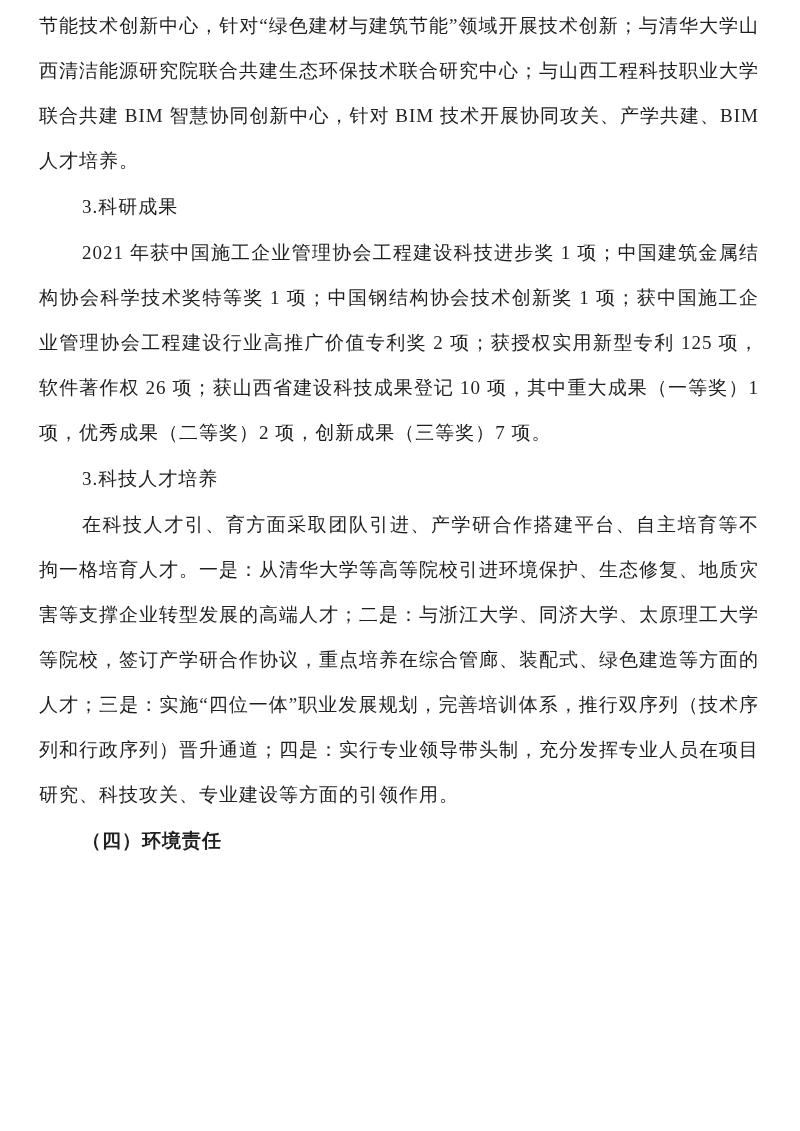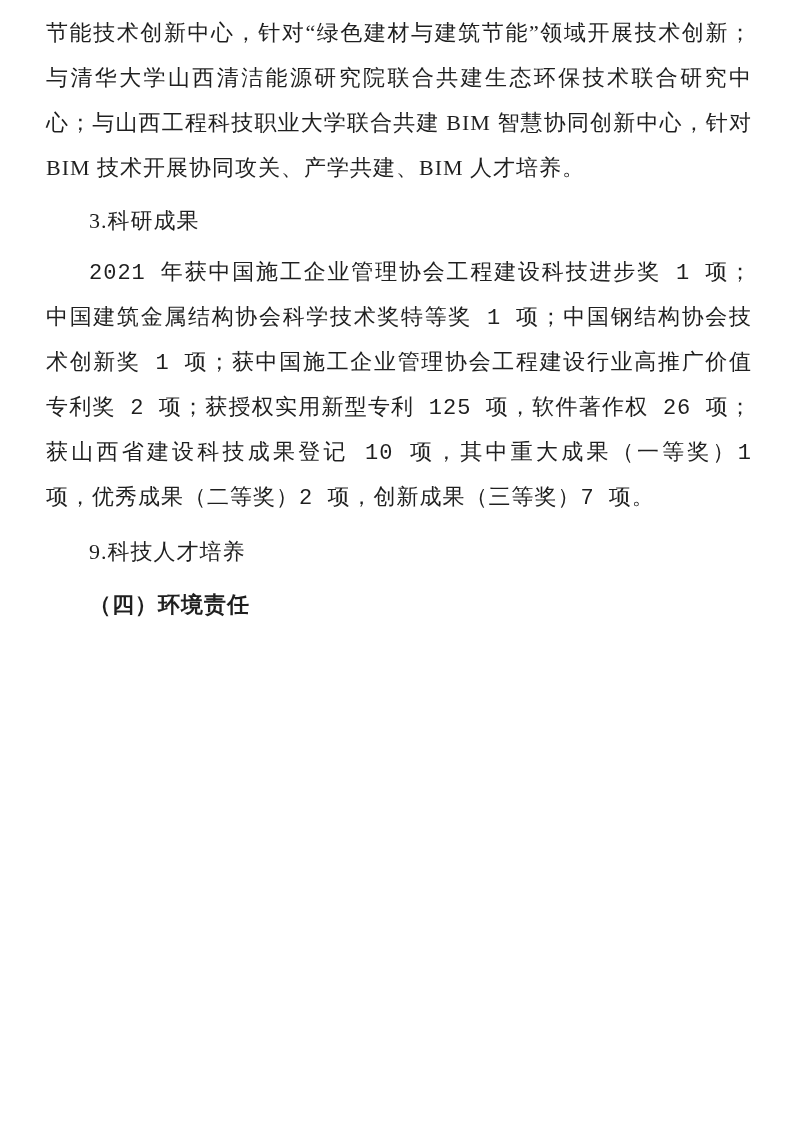--- a/index.html
+++ b/index.html
@@ -14,32 +14,31 @@
     height: 1131px;
     box-sizing: border-box;
     background: #ffffff;
     padding: 2px 40px 0 38px;
     overflow: hidden;
     font-family: "Liberation Serif", "DejaVu Serif", serif;
     color: #1f1f1f;
   }
   .doc-page p,
   .doc-page h2 {
-    margin: 8px;
-    font-size: 22px;
+    margin: 1px;
+    font-size: 19px;
     line-height: 45px;
     font-weight: normal;
     letter-spacing: 1px;
     text-align: justify;
     text-justify: inter-character;
     word-break: break-all;
   }
   .para-indent {
     text-indent: 43px;
-    font-family: Liberation Mono, monospace;
   }
   .doc-heading {
     text-indent: 43px;
     margin-top: 4px;
     margin-bottom: 26px;
   }
   .doc-heading.bold {
     font-weight: bold;
   }
 </style>
@@ -47,19 +46,20 @@
 <body>
 
 <div class="doc-page">
 
   <p class="doc-para">节能技术创新中心，针对“绿色建材与建筑节能”领域开展技术创新；与清华大学山西清洁能源研究院联合共建生态环保技术联合研究中心；与山西工程科技职业大学联合共建 BIM 智慧协同创新中心，针对 BIM 技术开展协同攻关、产学共建、BIM 人才培养。</p>
 
   <h2 class="doc-heading">3.科研成果</h2>
 
   <p class="doc-para para-indent">2021 年获中国施工企业管理协会工程建设科技进步奖 1 项；中国建筑金属结构协会科学技术奖特等奖 1 项；中国钢结构协会技术创新奖 1 项；获中国施工企业管理协会工程建设行业高推广价值专利奖 2 项；获授权实用新型专利 125 项，软件著作权 26 项；获山西省建设科技成果登记 10 项，其中重大成果（一等奖）1 项，优秀成果（二等奖）2 项，创新成果（三等奖）7 项。</p>
 
-  <h2 class="doc-heading">9.科技人才培养</h2>
+  <h2 class="doc-heading">3.科技人才培养</h2>
 
+  <p class="doc-para para-indent">在科技人才引、育方面采取团队引进、产学研合作搭建平台、自主培育等不拘一格培育人才。一是：从清华大学等高等院校引进环境保护、生态修复、地质灾害等支撑企业转型发展的高端人才；二是：与浙江大学、同济大学、太原理工大学等院校，签订产学研合作协议，重点培养在综合管廊、装配式、绿色建造等方面的人才；三是：实施“四位一体”职业发展规划，完善培训体系，推行双序列（技术序列和行政序列）晋升通道；四是：实行专业领导带头制，充分发挥专业人员在项目研究、科技攻关、专业建设等方面的引领作用。</p>
 
   <h2 class="doc-heading bold">（四）环境责任</h2>
 
 
 </div>
 
 </body></html>

